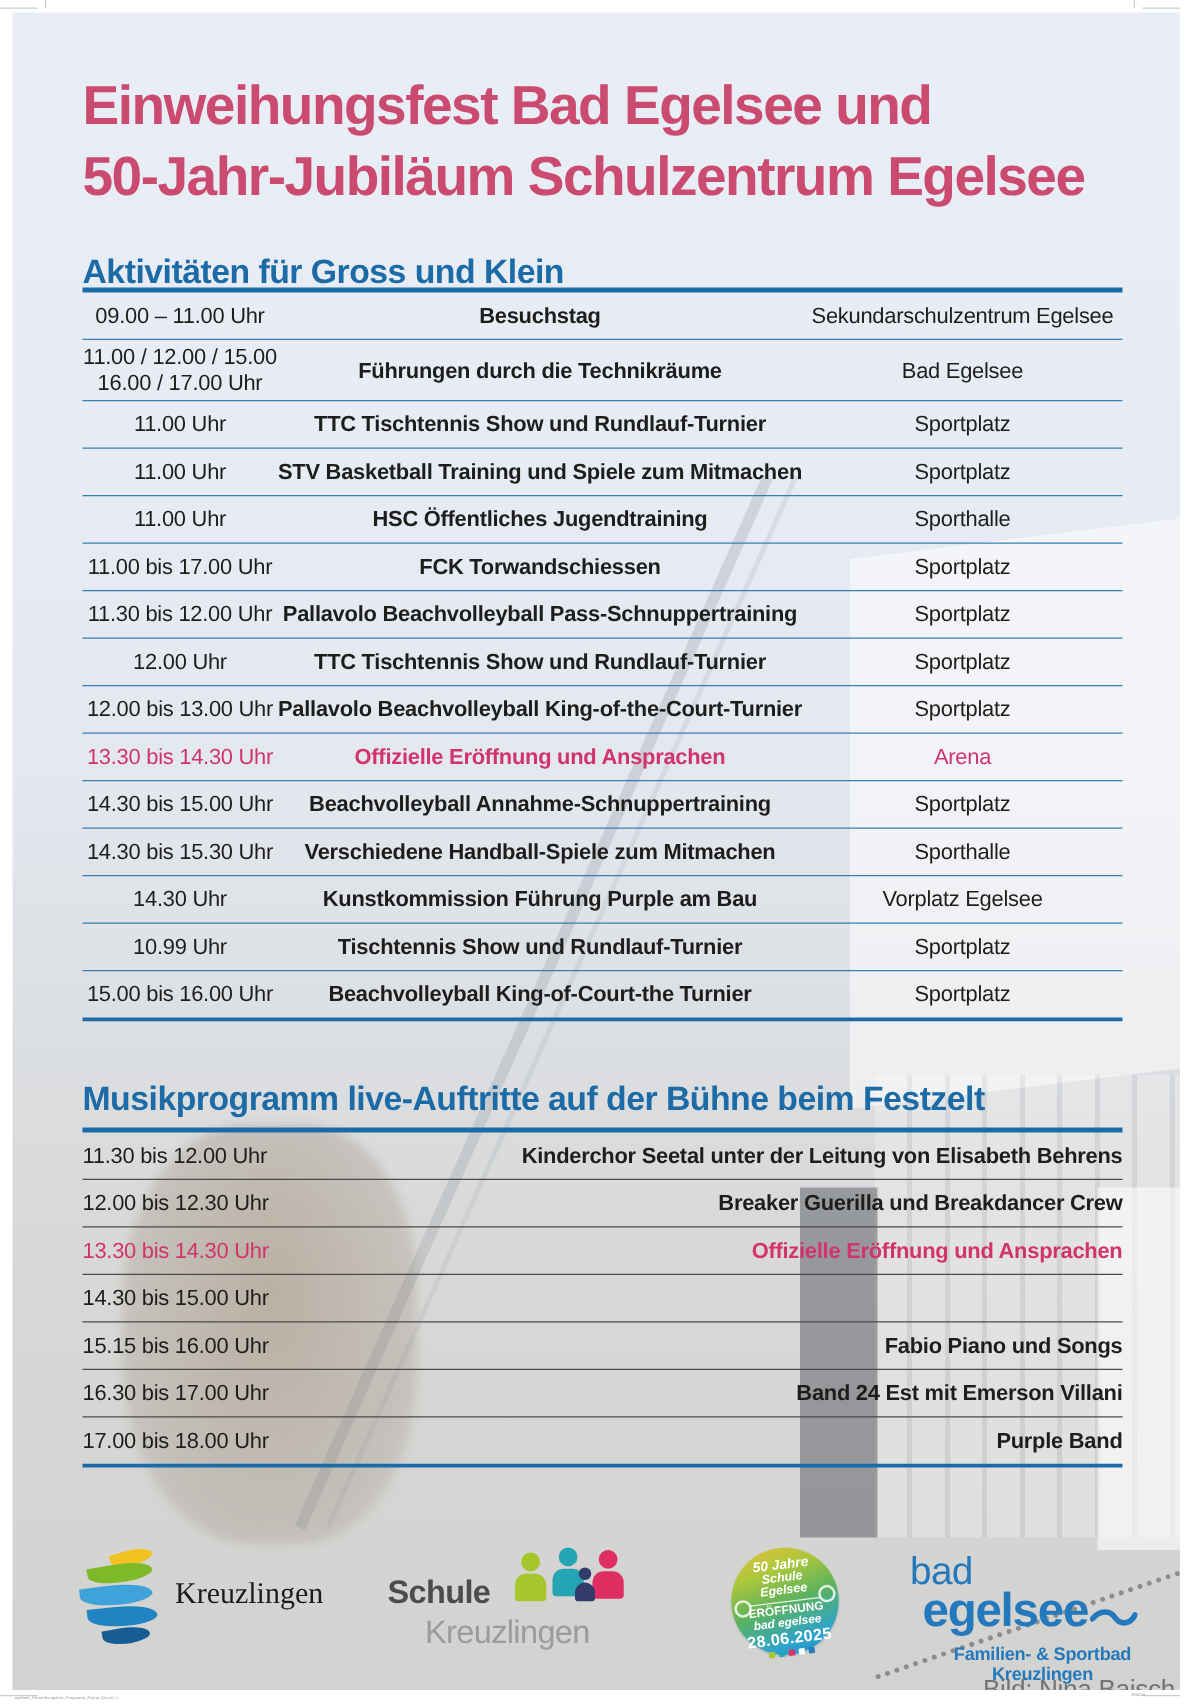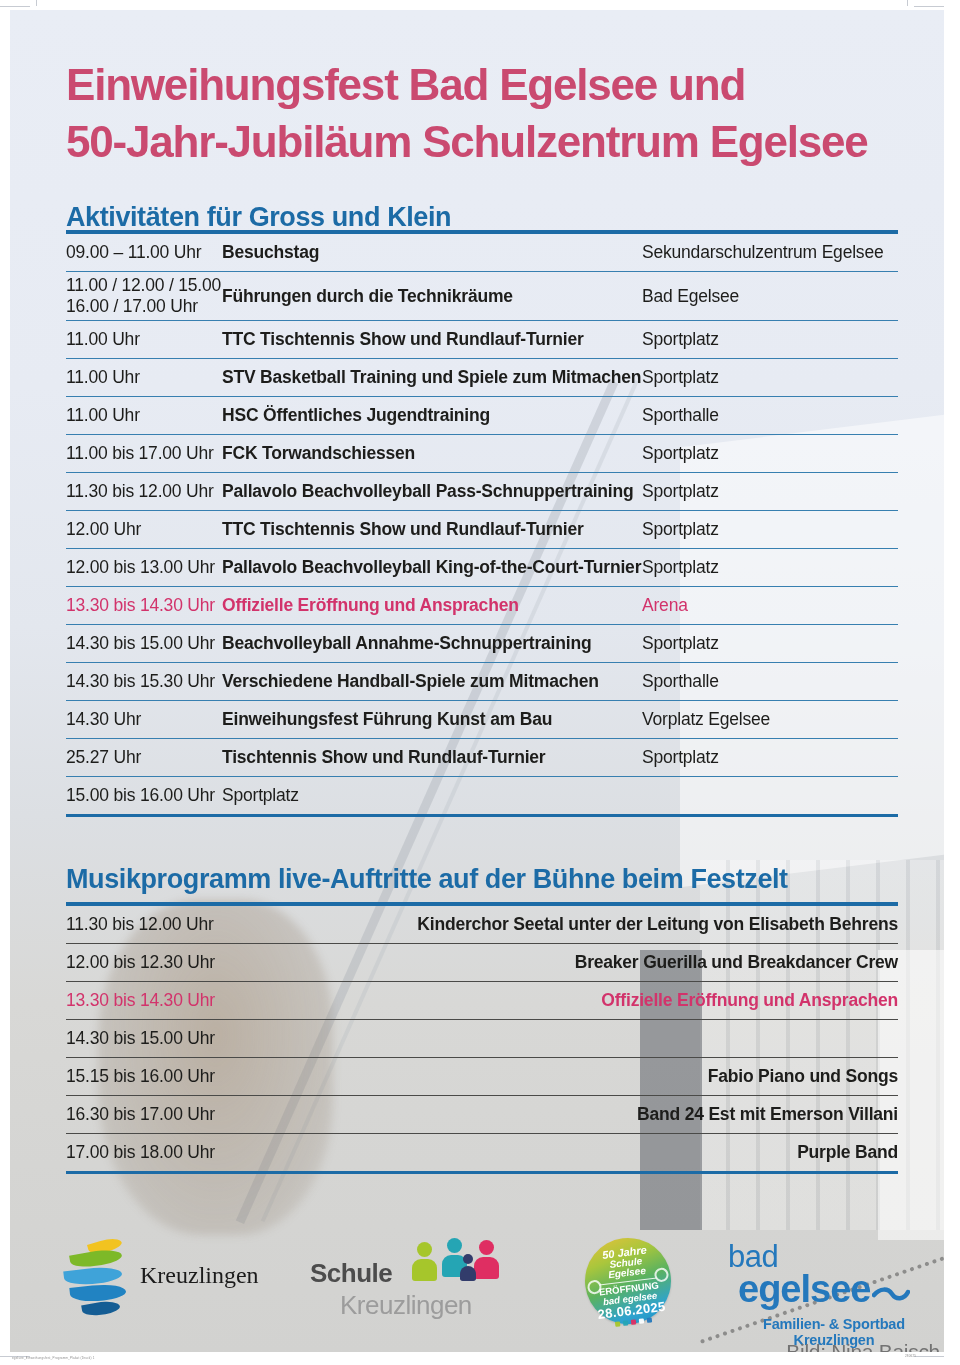--- a/index.html
+++ b/index.html
@@ -36,21 +36,21 @@
   .subhead{position:absolute;left:56px;width:860px;font-size:27px;font-weight:bold;
            letter-spacing:-.4px;color:#1c6ba6;font-stretch:condensed;}
   .subhead.s1{top:192px;}
   .subhead.s2{top:854px;}
   
   .table{position:absolute;left:56px;width:832px;border-top:4px solid #1c6ba6;
          font-size:17.5px;letter-spacing:-.2px;font-stretch:condensed;}
   .table-activities{top:220px;}
   .table-music{top:892px;}
   .t-row{display:flex;align-items:center;min-height:37px;}
-  .table-activities .t-row{border-bottom:1px solid #377fb0;}
+  .table-activities .t-row{border-bottom:1px solid #377fb0;text-align:center;}
   .table-music .t-row{border-bottom:1px solid #4a4a48;}
   .table .t-row:last-child{border-bottom:3px solid #1c6ba6;}
   .cell{padding:3px 0;}
   .c-time{flex:none;width:156px;white-space:pre-line;}
   .c-activity{flex:none;width:420px;font-weight:bold;}
   .table-music .c-activity{flex:1;width:auto;text-align:right;}
   .c-location{flex:1;}
   .t-row.hl{color:#d2336b;}
   .t-row.hl .c-time{font-weight:normal;}
   
@@ -186,30 +186,31 @@
           <div class="cell c-activity">Beachvolleyball Annahme-Schnuppertraining</div>
           <div class="cell c-location">Sportplatz</div>
         </div>
         <div class="t-row">
           <div class="cell c-time">14.30 bis 15.30 Uhr</div>
           <div class="cell c-activity">Verschiedene Handball-Spiele zum Mitmachen</div>
           <div class="cell c-location">Sporthalle</div>
         </div>
         <div class="t-row">
           <div class="cell c-time">14.30 Uhr</div>
-          <div class="cell c-activity">Einweihungsfest Führung Kunst am Bau</div>
+          <div class="cell c-activity">Kunstkommission Führung Purple am Bau</div>
           <div class="cell c-location">Vorplatz Egelsee</div>
         </div>
         <div class="t-row">
-          <div class="cell c-time">25.27 Uhr</div>
+          <div class="cell c-time">10.99 Uhr</div>
           <div class="cell c-activity">Tischtennis Show und Rundlauf-Turnier</div>
           <div class="cell c-location">Sportplatz</div>
         </div>
         <div class="t-row">
           <div class="cell c-time">15.00 bis 16.00 Uhr</div>
+          <div class="cell c-activity">Beachvolleyball King-of-Court-the Turnier</div>
           <div class="cell c-location">Sportplatz</div>
         </div>
       </div>
 
     <div class="subhead s2">Musikprogramm live-Auftritte auf der Bühne beim Festzelt</div>
     <div class="table table-music">
         <div class="t-row">
           <div class="cell c-time">11.30 bis 12.00 Uhr</div>
           <div class="cell c-activity">Kinderchor Seetal unter der Leitung von Elisabeth Behrens</div>
         </div>

